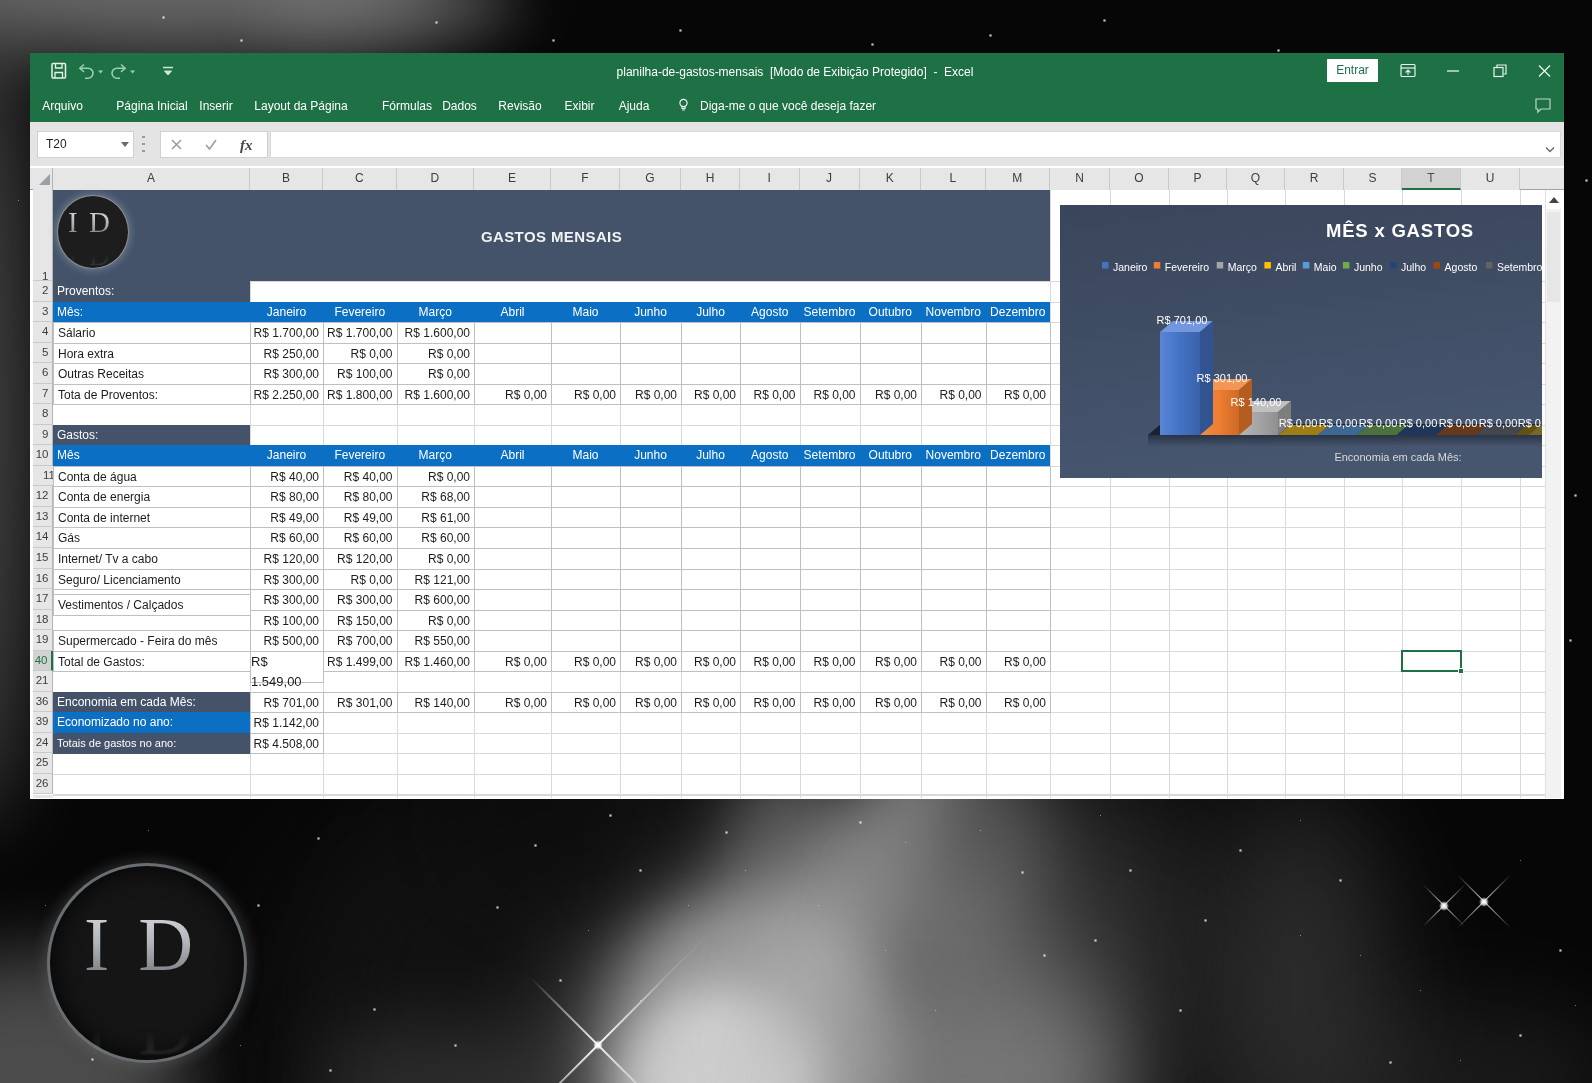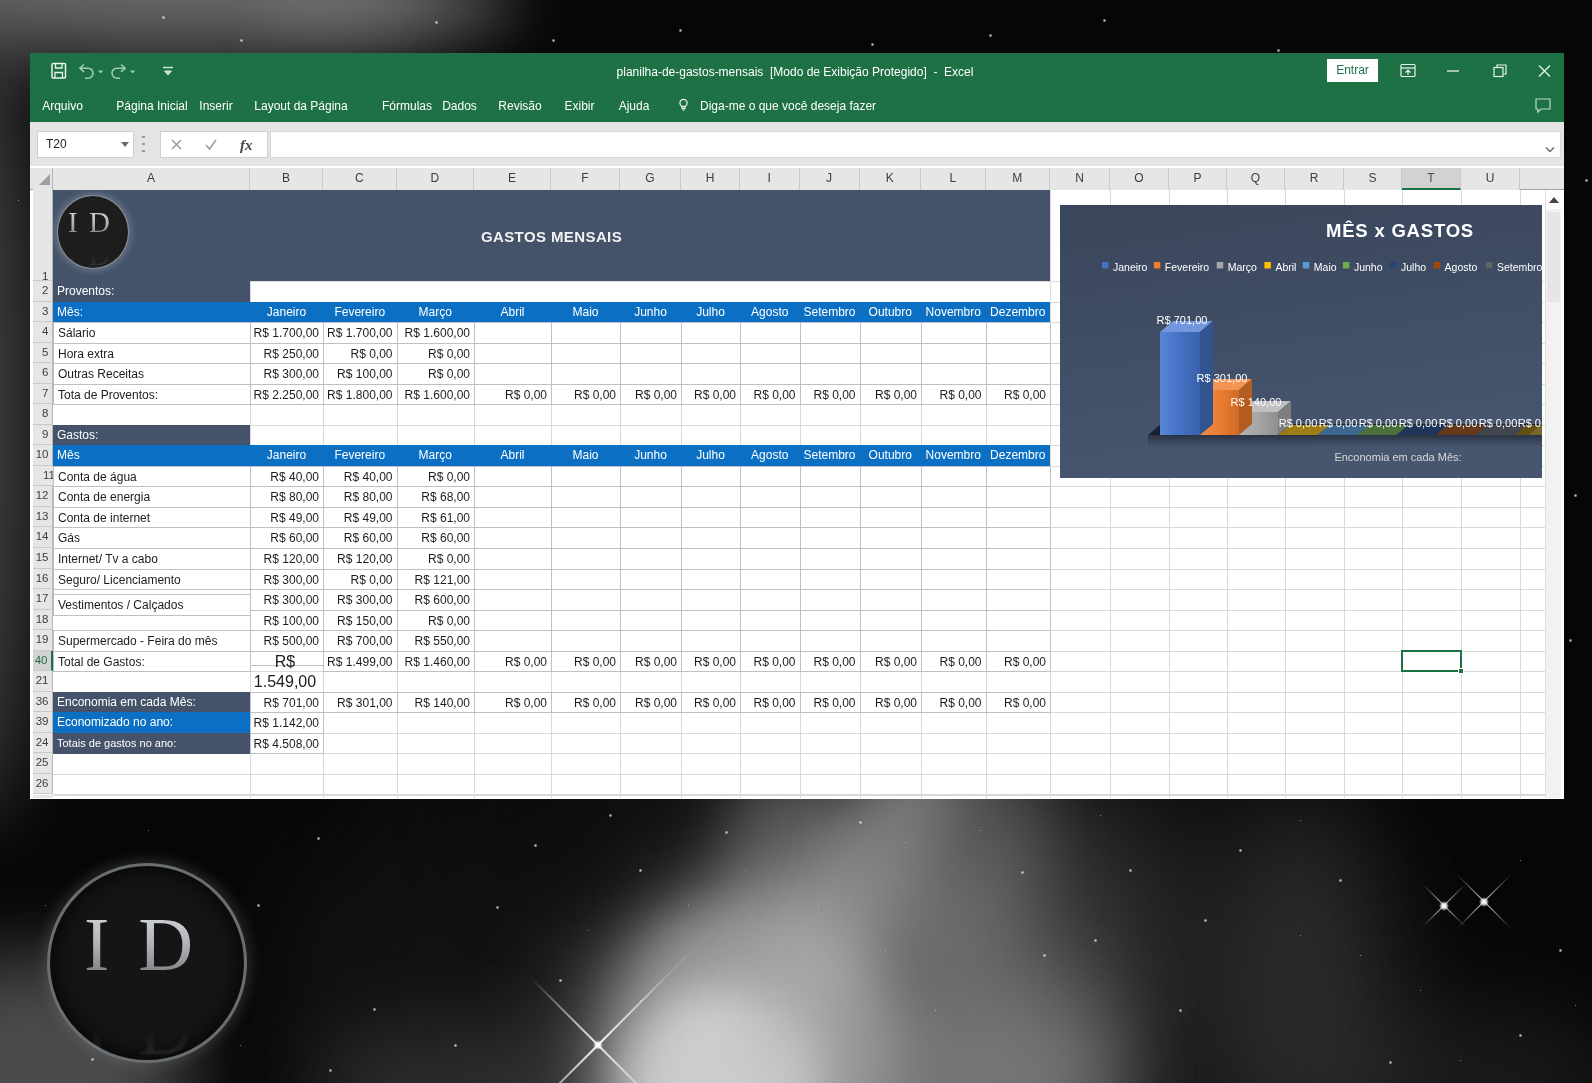--- a/index.html
+++ b/index.html
@@ -388,21 +388,21 @@
 <div class="abs" style="left:396.5px;top:630.1800000000001px;width:78.5px;height:21.54px;font-size:12px;line-height:20.54px;color:#1c1c1c;background:#fff;border:1px solid #bdc1c7;text-align:right;padding-right:4px;">R$ 550,00</div>
 <div class="abs" style="left:474px;top:630.1800000000001px;width:78px;height:21.54px;font-size:12px;line-height:20.54px;color:#1c1c1c;background:#fff;border:1px solid #bdc1c7;text-align:right;padding-right:4px;"></div>
 <div class="abs" style="left:551px;top:630.1800000000001px;width:70px;height:21.54px;font-size:12px;line-height:20.54px;color:#1c1c1c;background:#fff;border:1px solid #bdc1c7;text-align:right;padding-right:4px;"></div>
 <div class="abs" style="left:620px;top:630.1800000000001px;width:62px;height:21.54px;font-size:12px;line-height:20.54px;color:#1c1c1c;background:#fff;border:1px solid #bdc1c7;text-align:right;padding-right:4px;"></div>
 <div class="abs" style="left:681px;top:630.1800000000001px;width:60px;height:21.54px;font-size:12px;line-height:20.54px;color:#1c1c1c;background:#fff;border:1px solid #bdc1c7;text-align:right;padding-right:4px;"></div>
 <div class="abs" style="left:740px;top:630.1800000000001px;width:60.5px;height:21.54px;font-size:12px;line-height:20.54px;color:#1c1c1c;background:#fff;border:1px solid #bdc1c7;text-align:right;padding-right:4px;"></div>
 <div class="abs" style="left:799.5px;top:630.1800000000001px;width:61.0px;height:21.54px;font-size:12px;line-height:20.54px;color:#1c1c1c;background:#fff;border:1px solid #bdc1c7;text-align:right;padding-right:4px;"></div>
 <div class="abs" style="left:859.5px;top:630.1800000000001px;width:62.5px;height:21.54px;font-size:12px;line-height:20.54px;color:#1c1c1c;background:#fff;border:1px solid #bdc1c7;text-align:right;padding-right:4px;"></div>
 <div class="abs" style="left:921px;top:630.1800000000001px;width:65.5px;height:21.54px;font-size:12px;line-height:20.54px;color:#1c1c1c;background:#fff;border:1px solid #bdc1c7;text-align:right;padding-right:4px;"></div>
 <div class="abs" style="left:985.5px;top:630.1800000000001px;width:65.5px;height:21.54px;font-size:12px;line-height:20.54px;color:#1c1c1c;background:#fff;border:1px solid #bdc1c7;text-align:right;padding-right:4px;"></div>
-<div class="abs" style="left:250px;top:650.72px;width:74px;height:15px;font-size:16px;line-height:20.54px;color:#1c1c1c;background:#fff;border:1px solid #bdc1c7;text-align:center;padding-right:4px;">R$ 1.549,00</div>
+<div class="abs" style="left:250px;top:650.72px;width:74px;height:32px;font-size:13px;line-height:20.54px;color:#1c1c1c;background:#fff;border:1px solid #bdc1c7;text-align:left;padding-right:4px;">R$ 1.549,00</div>
 <div class="abs" style="left:323px;top:650.72px;width:74.5px;height:21.54px;font-size:12px;line-height:20.54px;color:#1c1c1c;background:#fff;border:1px solid #bdc1c7;text-align:right;padding-right:4px;">R$ 1.499,00</div>
 <div class="abs" style="left:396.5px;top:650.72px;width:78.5px;height:21.54px;font-size:12px;line-height:20.54px;color:#1c1c1c;background:#fff;border:1px solid #bdc1c7;text-align:right;padding-right:4px;">R$ 1.460,00</div>
 <div class="abs" style="left:474px;top:650.72px;width:78px;height:21.54px;font-size:12px;line-height:20.54px;color:#1c1c1c;background:#fff;border:1px solid #bdc1c7;text-align:right;padding-right:4px;">R$ 0,00</div>
 <div class="abs" style="left:551px;top:650.72px;width:70px;height:21.54px;font-size:12px;line-height:20.54px;color:#1c1c1c;background:#fff;border:1px solid #bdc1c7;text-align:right;padding-right:4px;">R$ 0,00</div>
 <div class="abs" style="left:620px;top:650.72px;width:62px;height:21.54px;font-size:12px;line-height:20.54px;color:#1c1c1c;background:#fff;border:1px solid #bdc1c7;text-align:right;padding-right:4px;">R$ 0,00</div>
 <div class="abs" style="left:681px;top:650.72px;width:60px;height:21.54px;font-size:12px;line-height:20.54px;color:#1c1c1c;background:#fff;border:1px solid #bdc1c7;text-align:right;padding-right:4px;">R$ 0,00</div>
 <div class="abs" style="left:740px;top:650.72px;width:60.5px;height:21.54px;font-size:12px;line-height:20.54px;color:#1c1c1c;background:#fff;border:1px solid #bdc1c7;text-align:right;padding-right:4px;">R$ 0,00</div>
 <div class="abs" style="left:799.5px;top:650.72px;width:61.0px;height:21.54px;font-size:12px;line-height:20.54px;color:#1c1c1c;background:#fff;border:1px solid #bdc1c7;text-align:right;padding-right:4px;">R$ 0,00</div>
 <div class="abs" style="left:859.5px;top:650.72px;width:62.5px;height:21.54px;font-size:12px;line-height:20.54px;color:#1c1c1c;background:#fff;border:1px solid #bdc1c7;text-align:right;padding-right:4px;">R$ 0,00</div>
 <div class="abs" style="left:921px;top:650.72px;width:65.5px;height:21.54px;font-size:12px;line-height:20.54px;color:#1c1c1c;background:#fff;border:1px solid #bdc1c7;text-align:right;padding-right:4px;">R$ 0,00</div>

